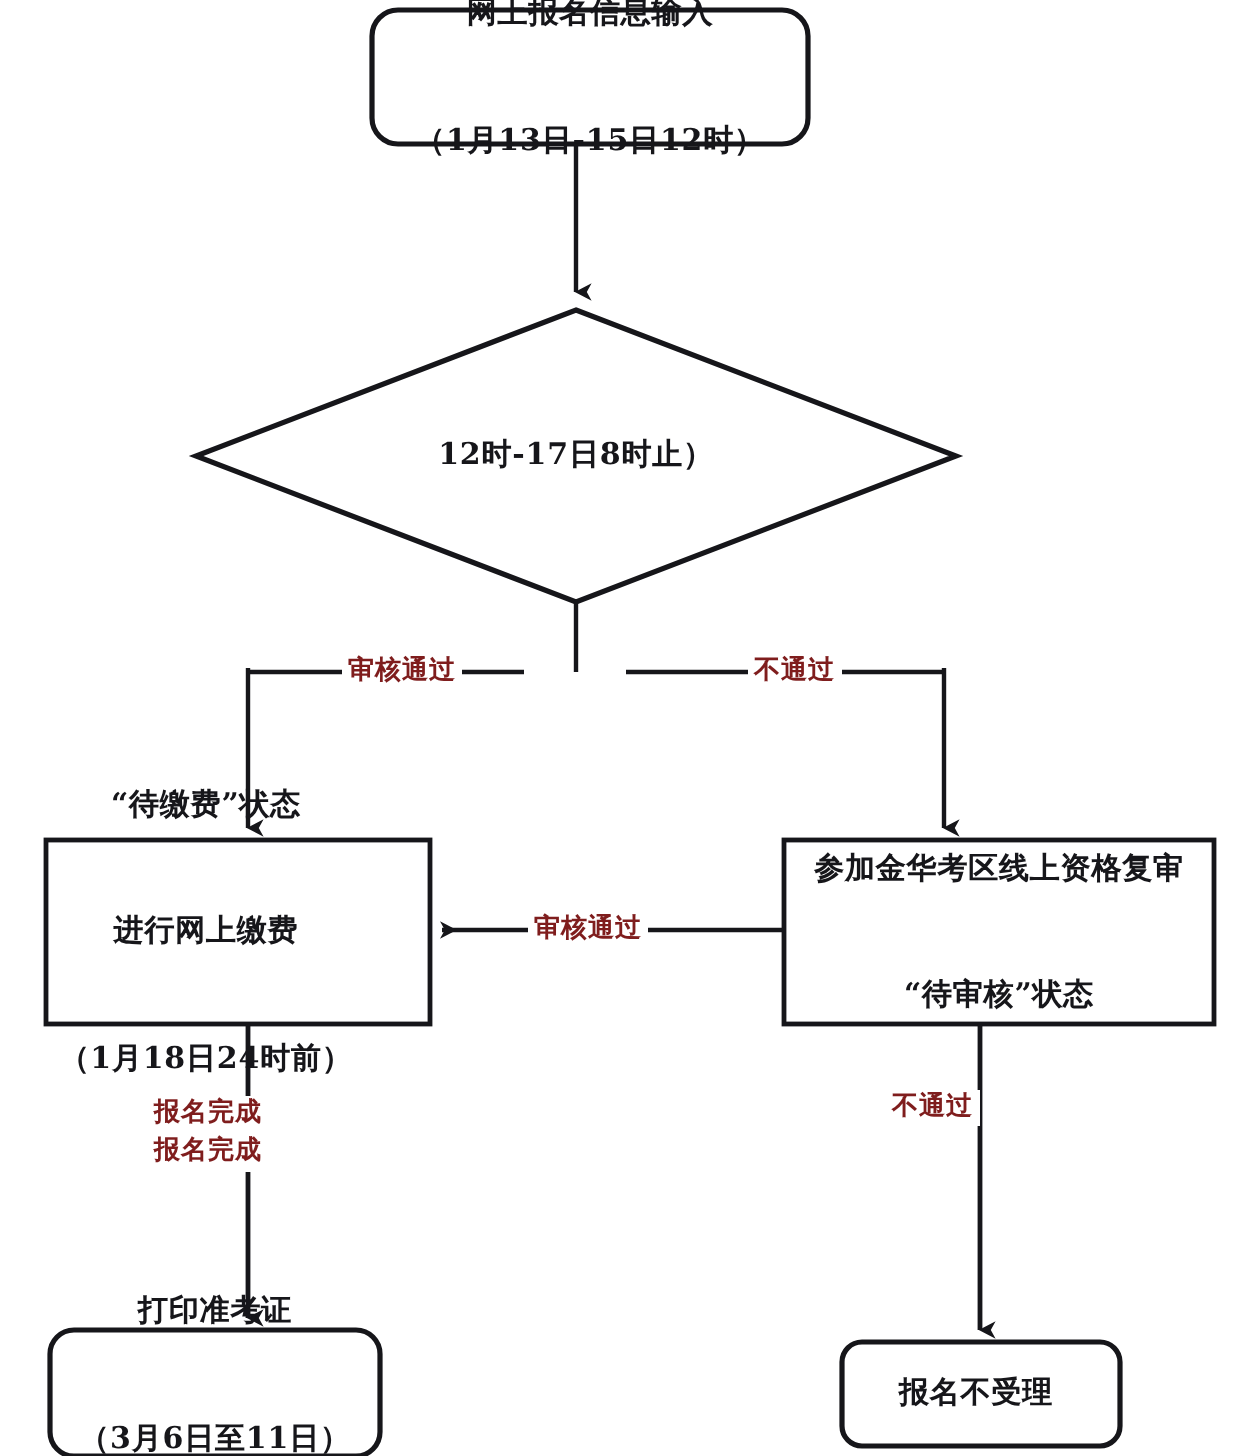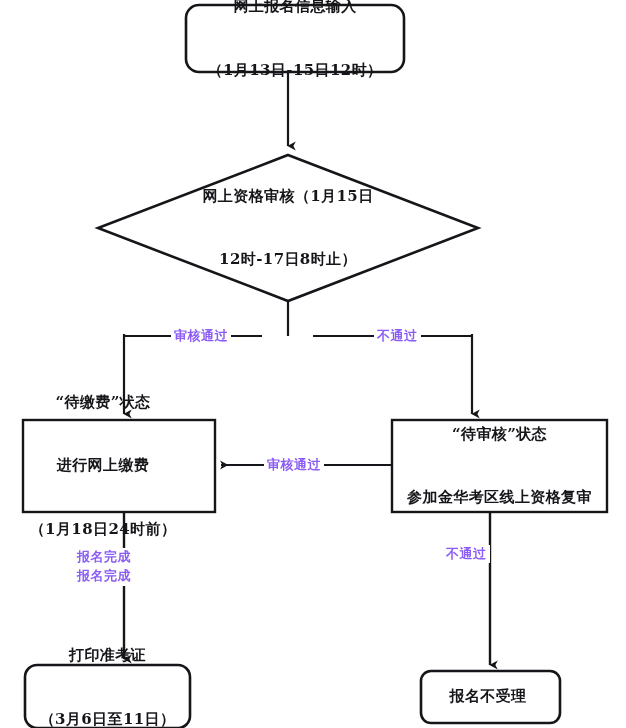--- a/index.html
+++ b/index.html
@@ -39,21 +39,21 @@
     letter-spacing: 0.4px;
     font-weight: 600;
     pointer-events: none;
     gap: 40px;
   }
   .node-text .line {
     white-space: nowrap;
   }
   .edge-label {
     position: absolute;
-    color: #8b5cf6;
+    color: #7f1d1d;
     font-family: "DejaVu Serif", "Liberation Serif", serif;
     font-size: 13px;
     line-height: 1.35;
     letter-spacing: 0.5px;
     font-weight: 600;
     text-align: center;
     background: #ffffff;
     padding: 0 3px;
     white-space: nowrap;
   }
@@ -107,33 +107,32 @@
 
     <line x1="490" y1="512" x2="490" y2="665" stroke="#16161a" stroke-width="2.4" marker-end="url(#arrow-down)"></line>
   </svg>
 
   <div class="node-text" style="left:186px; top:5px; width:218px; height:67px;">
     <span class="line">网上报名信息输入</span>
     <span class="line">（1月13日-15日12时）</span>
   </div>
 
   <div class="node-text" style="left:98px; top:190px; width:380px; height:76px;">
-    <span class="line">网上资格审核（1月15日</span>
     <span class="line">12时-17日8时止）</span>
   </div>
 
   <div class="node-text" style="left:23px; top:420px; width:160px; height:92px;">
     <span class="line">“待缴费”状态</span>
     <span class="line">进行网上缴费</span>
     <span class="line">（1月18日24时前）</span>
   </div>
 
   <div class="node-text" style="left:392px; top:420px; width:215px; height:92px;">
+    <span class="line">参加金华考区线上资格复审</span>
     <span class="line">“待审核”状态</span>
-    <span class="line">参加金华考区线上资格复审</span>
   </div>
 
   <div class="node-text" style="left:25px; top:665px; width:165px; height:45px;">
     <span class="line">打印准考证</span>
     <span class="line">（3月6日至11日）</span>
   </div>
 
   <div class="node-text" style="left:421px; top:671px; width:134px; height:52px;">
     <span class="line">报名不受理</span>
   </div>

